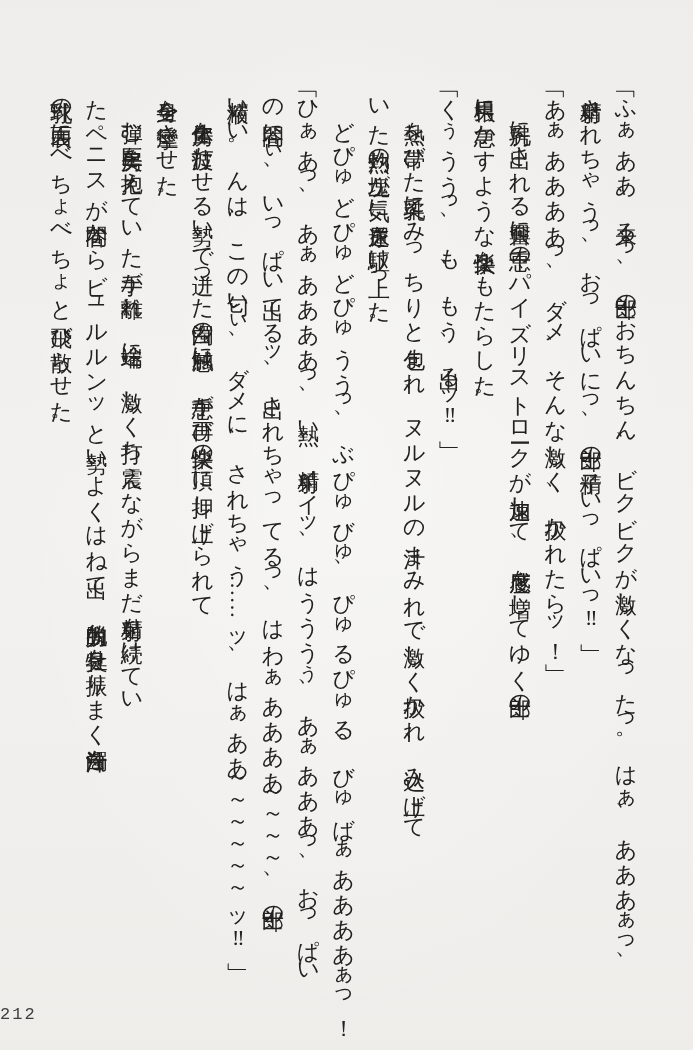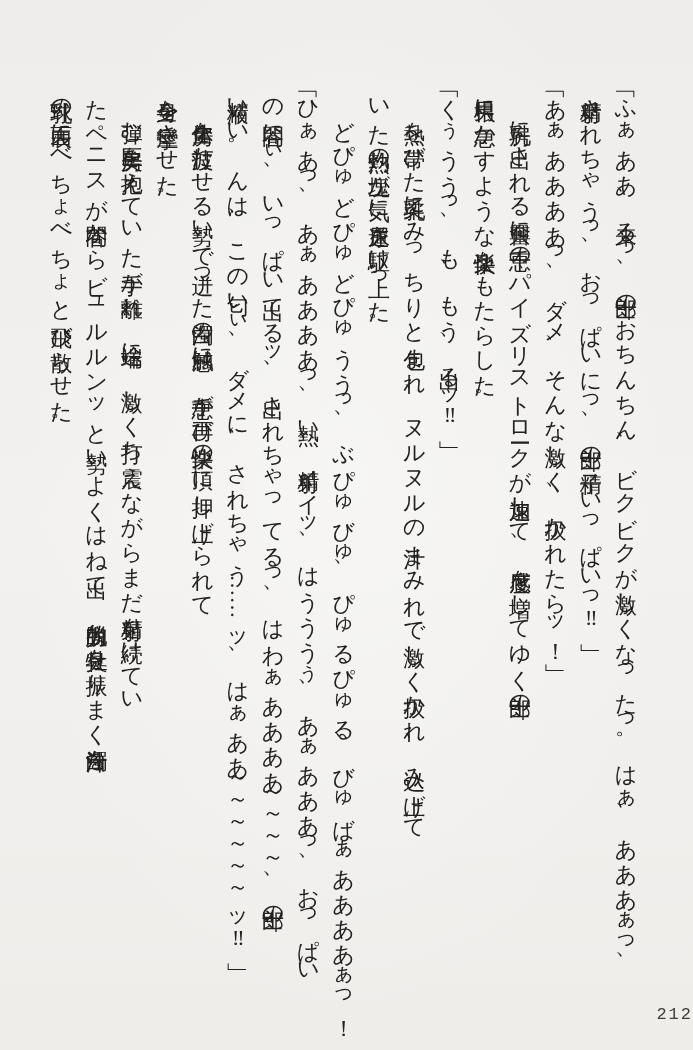--- a/index.html
+++ b/index.html
@@ -40,21 +40,21 @@
     white-space: nowrap;
   }
   .text-col.indent {
     text-indent: 1em;
   }
   .page-number {
     position: absolute;
     left: 0;
     right: 0;
     bottom: 26px;
-    text-align: right;
+    text-align: left;
     font-family: "Liberation Mono", "DejaVu Sans Mono", monospace;
     font-size: 17px;
     letter-spacing: 2px;
     color: #3f3e3c;
   }
 </style>
 </head>
 <body>
 
 <div class="page">

